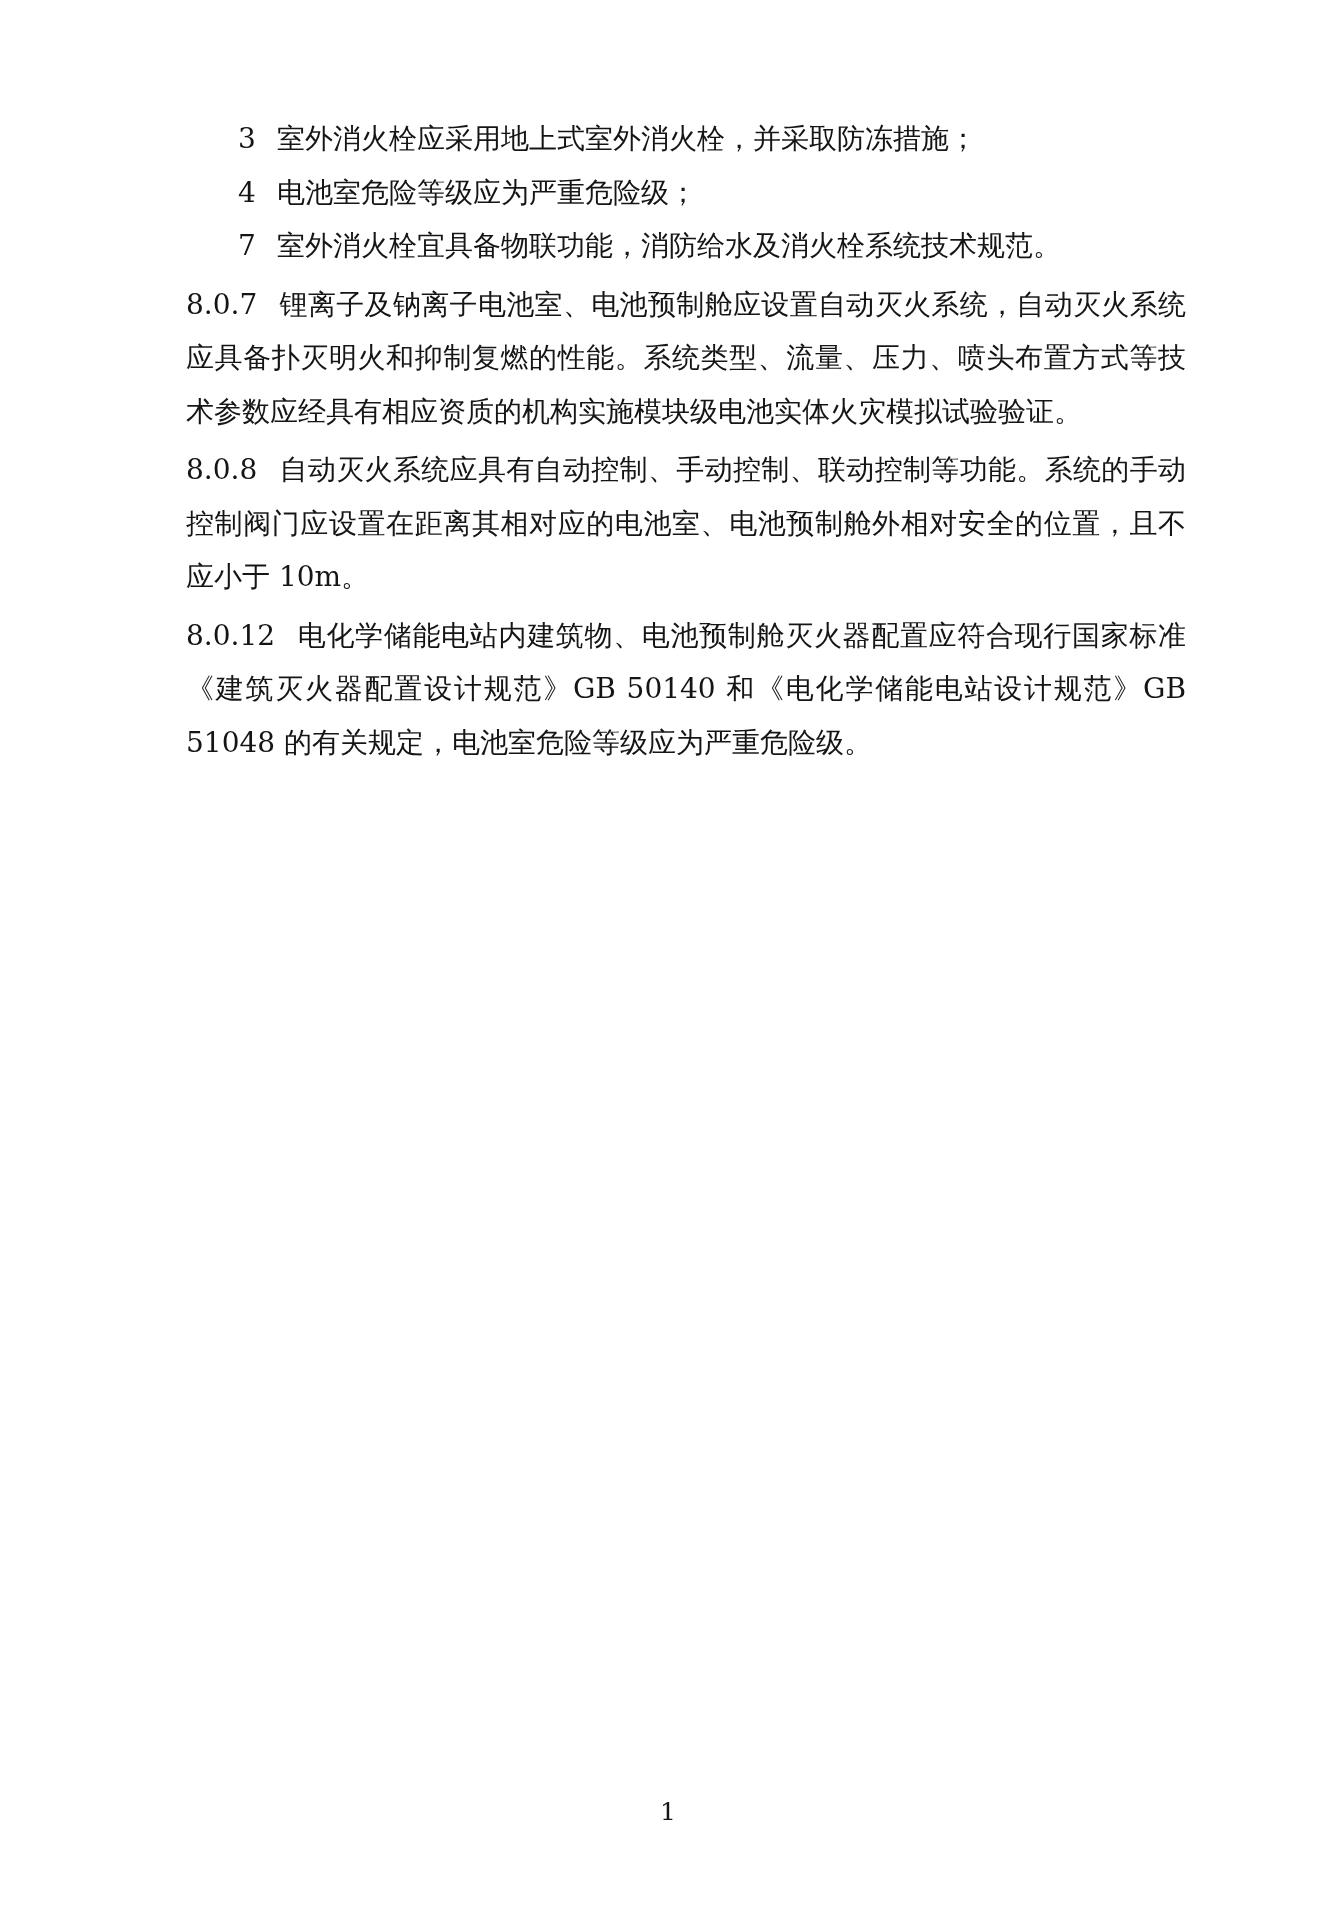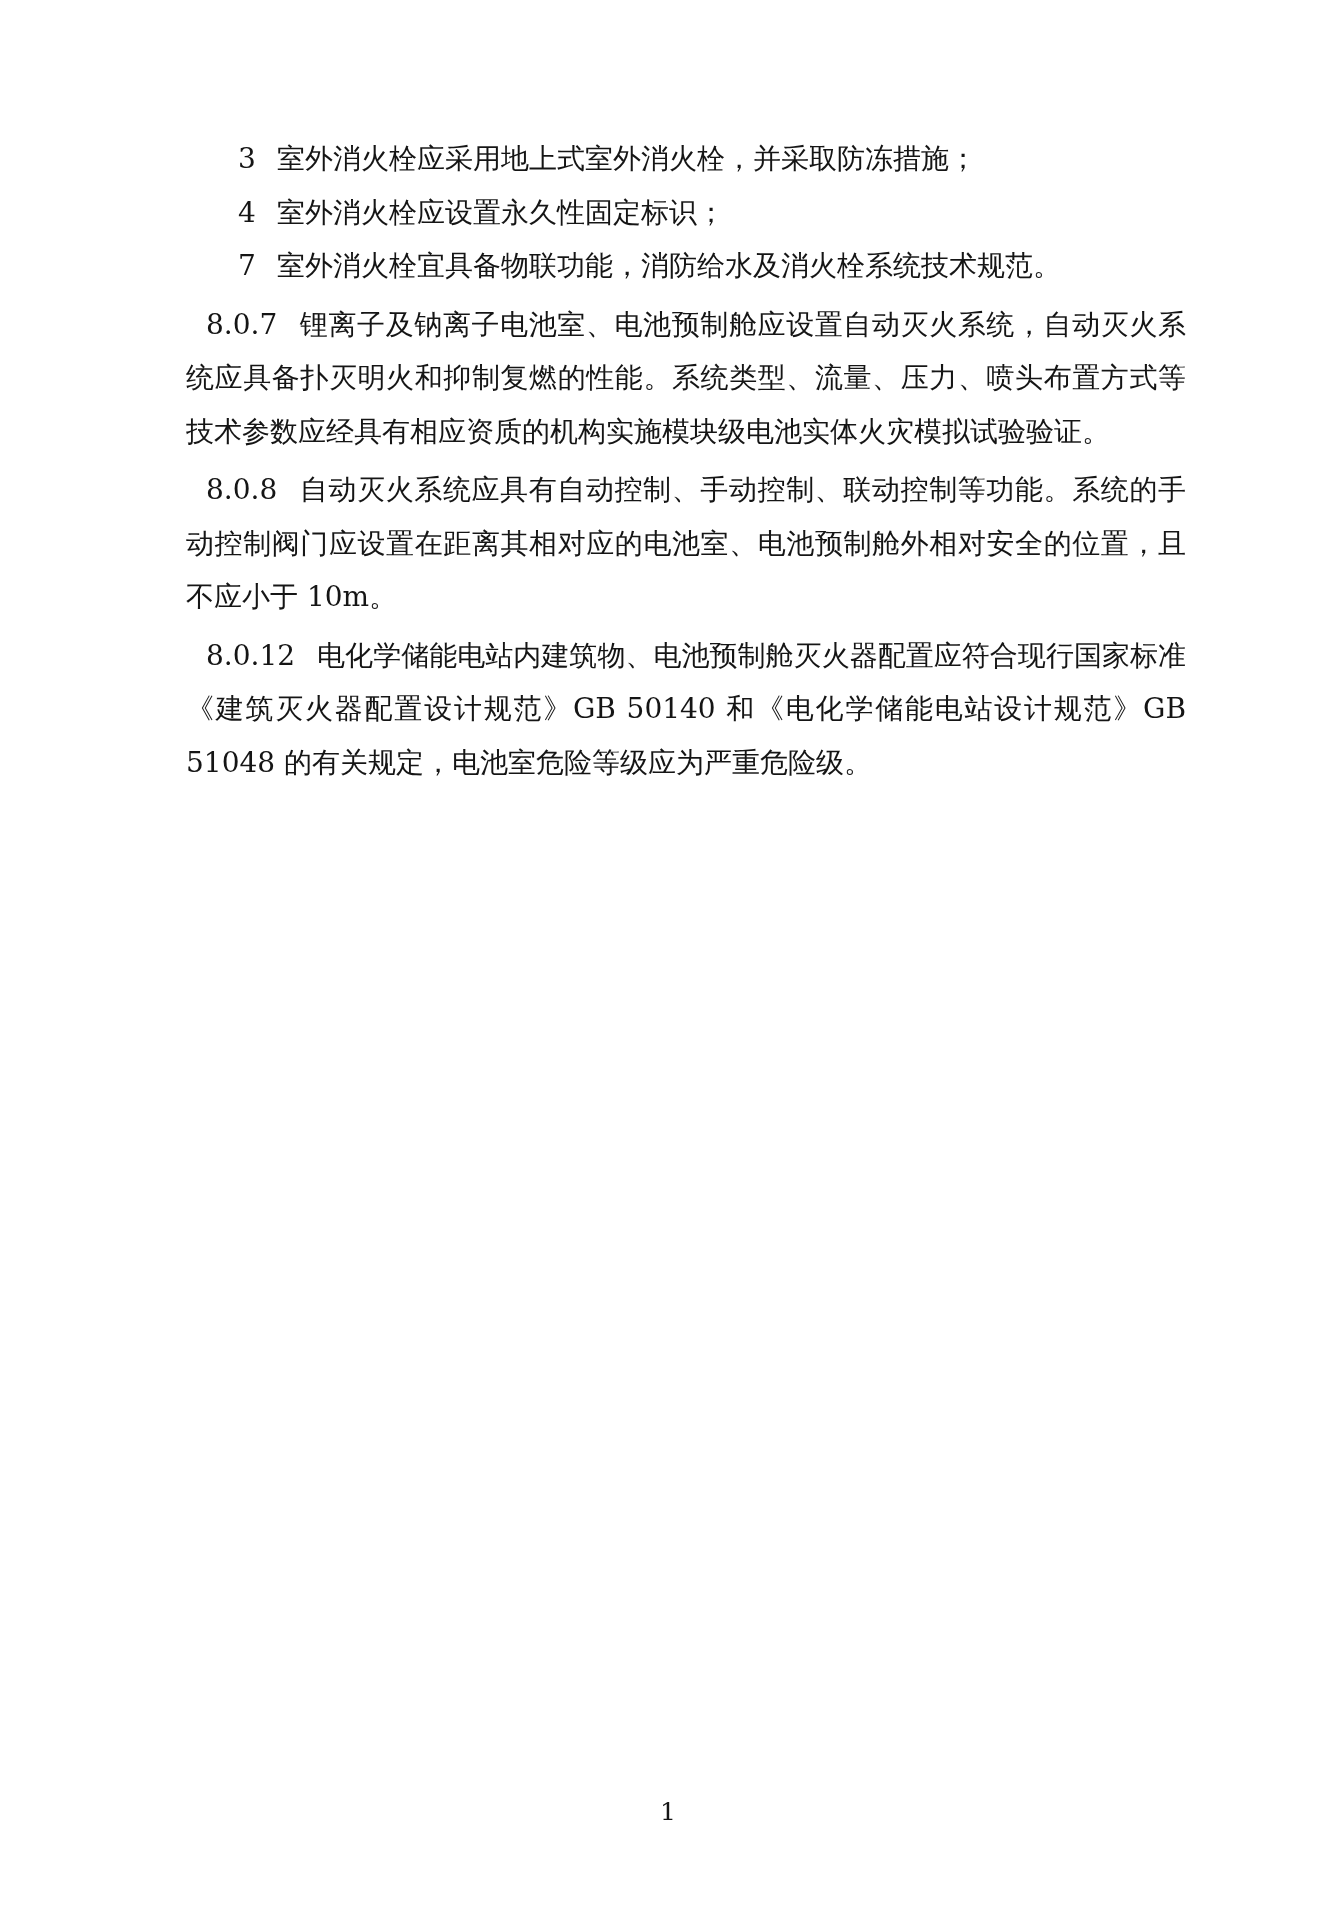--- a/index.html
+++ b/index.html
@@ -12,63 +12,62 @@
     width: 1336px;
     height: 1916px;
     background: #ffffff;
     overflow: hidden;
     font-family: "DejaVu Serif", "Liberation Serif", serif;
     color: #151515;
   }
   .content {
     position: absolute;
     left: 186px;
-    top: 132px;
+    top: 112px;
     width: 1000px;
     font-size: 28px;
     line-height: 53.5px;
     text-align: justify;
   }
   p { margin: 0; padding: 0; }
   .list-item {
     padding-left: 52px;
     text-align: left;
   }
   .li-num {
     display: inline-block;
     min-width: 39px;
   }
   .clause {
     margin-top: 5px;
   }
   .clause-num {
     margin-right: 22px;
     white-space: nowrap;
-    margin-left: 20px;
   }
   .page-number {
     position: absolute;
     top: 1795px;
     left: 0;
     width: 100%;
     text-align: center;
     font-size: 25px;
     line-height: 34px;
     color: #151515;
   }
 </style>
 </head>
 <body>
 
 <div class="page">
   <div class="content">
 
     <p class="list-item"><span class="li-num">3</span><span class="li-text">室外消火栓应采用地上式室外消火栓，并采取防冻措施；</span></p>
 
-    <p class="list-item"><span class="li-num">4</span><span class="li-text">室外消火栓应设置永久性固定标识；</span></p>
+    <p class="list-item"><span class="li-num">4</span><span class="li-text">电池室危险等级应为严重危险级；</span></p>
 
 
 
     <p class="list-item"><span class="li-num">7</span><span class="li-text">室外消火栓宜具备物联功能，消防给水及消火栓系统技术规范。</span></p>
 
     <p class="clause"><span class="clause-num">8.0.7</span><span class="clause-text">锂离子及钠离子电池室、电池预制舱应设置自动灭火系统，自动灭火系统应具备扑灭明火和抑制复燃的性能。系统类型、流量、压力、喷头布置方式等技术参数应经具有相应资质的机构实施模块级电池实体火灾模拟试验验证。</span></p>
 
     <p class="clause"><span class="clause-num">8.0.8</span><span class="clause-text">自动灭火系统应具有自动控制、手动控制、联动控制等功能。系统的手动控制阀门应设置在距离其相对应的电池室、电池预制舱外相对安全的位置，且不应小于 10m。</span></p>
 
 

